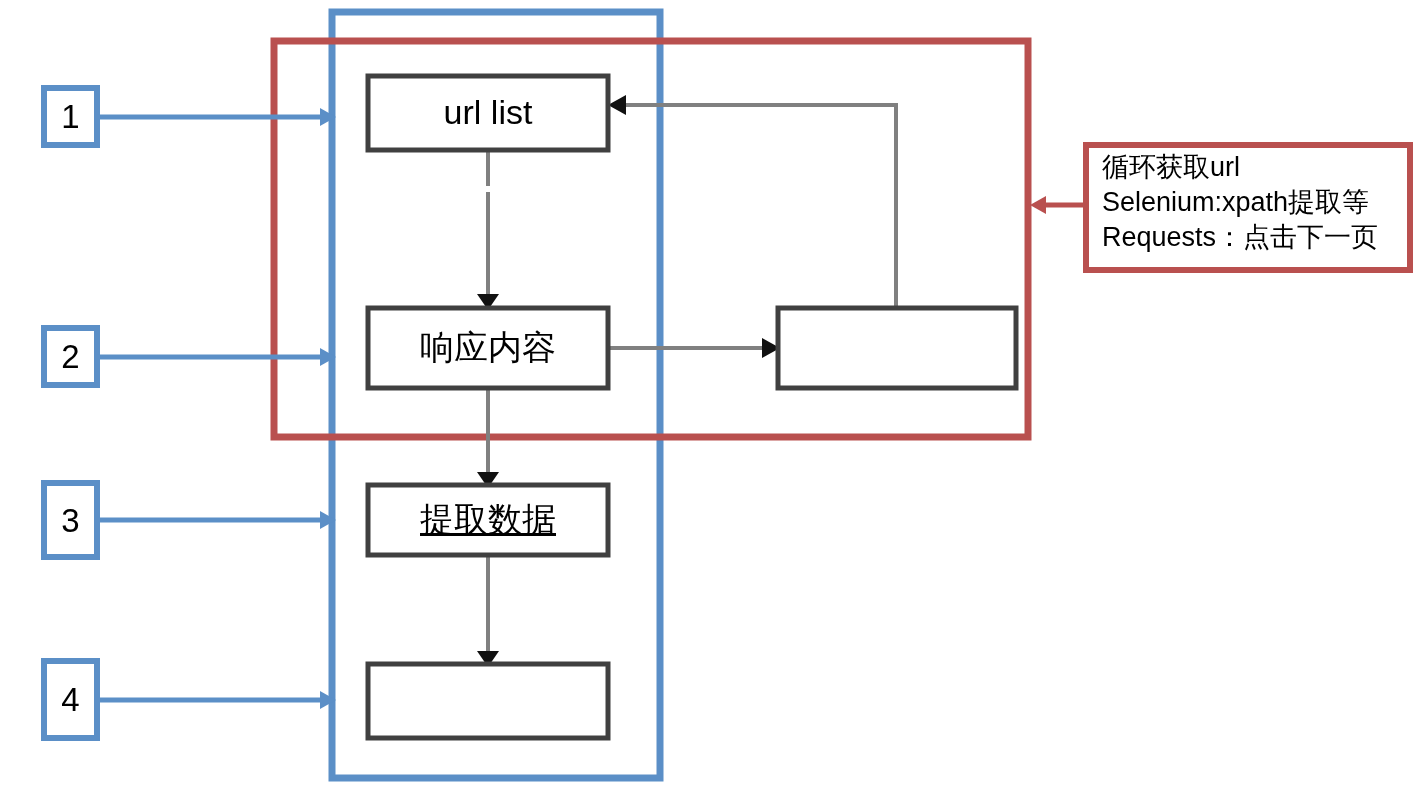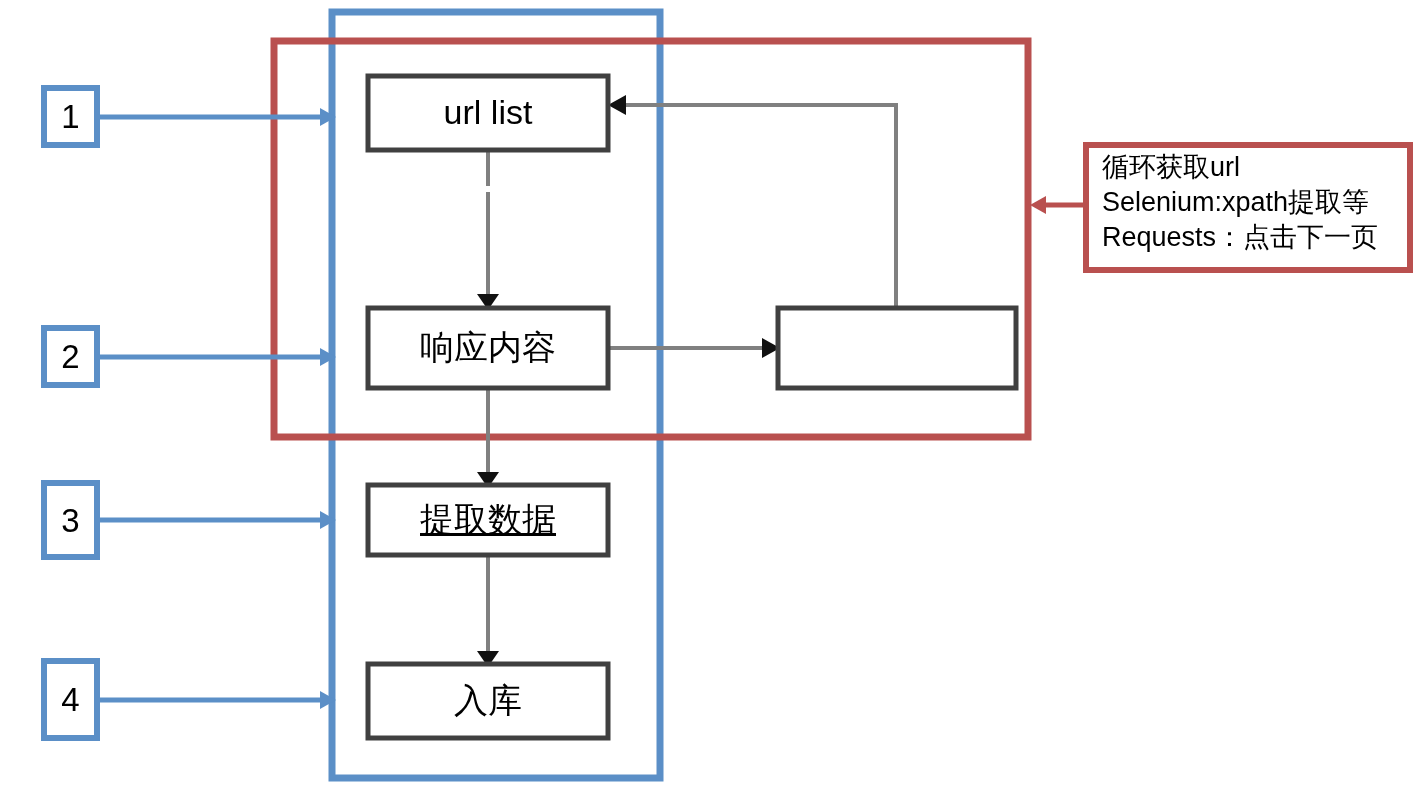--- a/index.html
+++ b/index.html
@@ -156,21 +156,20 @@
 
   <div class="layer-text">
 
     <div class="node-label" style="left:368px; top:76px; width:240px; height:74px;">url list</div>
 
     <div class="node-label" style="left:368px; top:308px; width:240px; height:80px;">响应内容</div>
 
 
     <div class="node-label" style="left:368px; top:485px; width:240px; height:70px;text-decoration:underline;">提取数据</div>
 
-    <div class="node-label" style="left:368px; top:664px; width:240px; height:74px;">入库</div>
 
     <div class="num-label" style="left:44px; top:88px; width:53px; height:57px;">1</div>
 
     <div class="num-label" style="left:44px; top:328px; width:53px; height:57px;">2</div>
 
     <div class="num-label" style="left:44px; top:483px; width:53px; height:74px;">3</div>
 
     <div class="num-label" style="left:44px; top:661px; width:53px; height:77px;">4</div>
 
     <div class="annot-text" style="left:1102px; top:150px; width:300px;">

